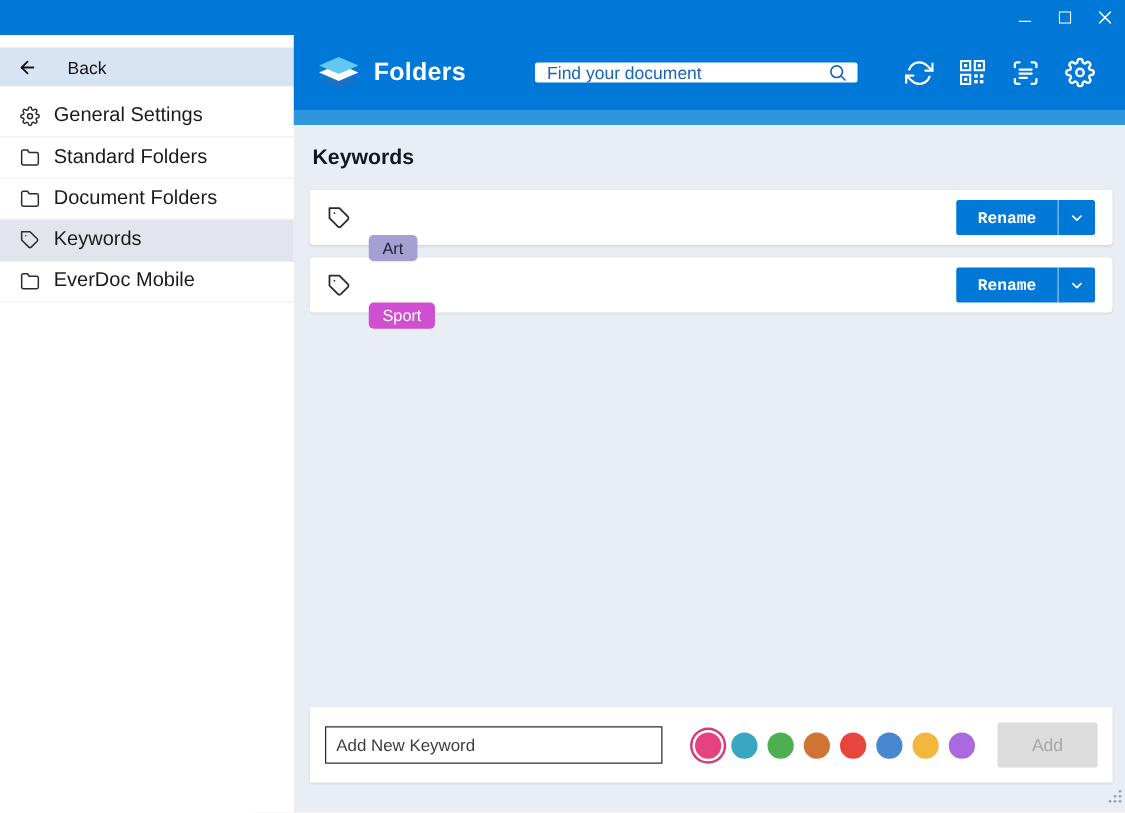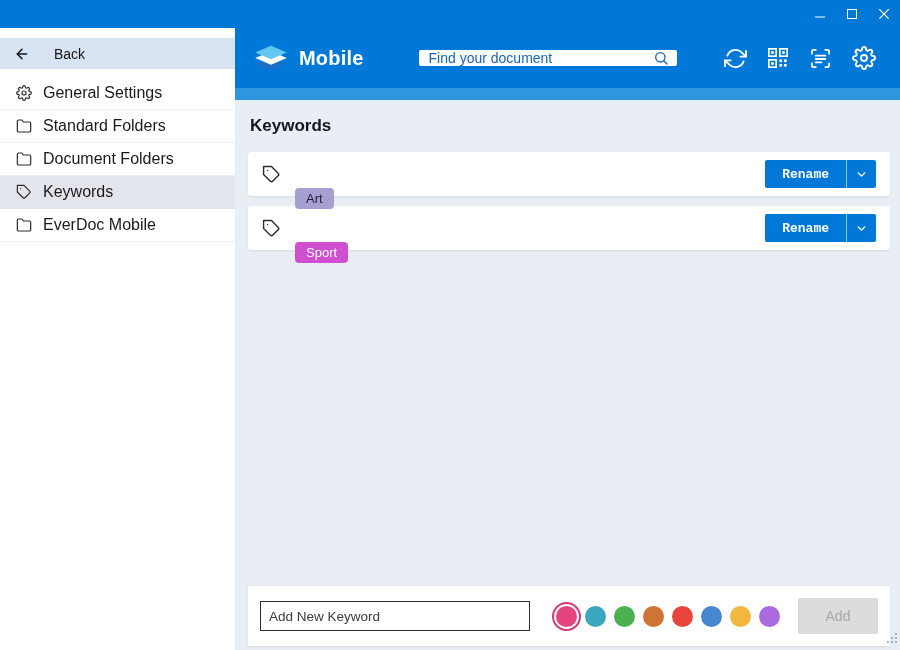--- a/index.html
+++ b/index.html
@@ -47,21 +47,21 @@
             padding:0 14px; margin-bottom:10px; box-shadow:0 1px 2px rgba(0,0,0,0.08); }
   .kw-row .icon { display:flex; color:#2c2c2c; }
   .kw-badge { margin-left:14px; padding:3px 11px; border-radius:4px; font-size:13px;margin-top:48px; }
   .rename-btn { margin-left:auto; height:28px; background:#0078d7; color:#ffffff; border-radius:2px;
                 display:flex; align-items:stretch; cursor:default; }
   .rename-label { display:flex; align-items:center; padding:0 17px; font-size:13px; font-weight:bold;font-family:Liberation Mono, monospace; }
   .rename-caret { width:30px; display:flex; align-items:center; justify-content:center;
                   border-left:1px solid rgba(255,255,255,0.55); }
 
   
-  .footer { position:absolute; left:13px; right:10px; bottom:4px; height:60px; background:#ffffff;
+  .footer { position:absolute; left:13px; right:10px; bottom:24px; height:60px; background:#ffffff;
             display:flex; align-items:center; padding:0 12px; box-shadow:0 1px 2px rgba(0,0,0,0.08); }
   .footer input { width:270px; height:30px; border:1px solid #2f2f2f; padding:0 8px;
                   font-family:"Liberation Sans", sans-serif; font-size:13.5px; color:#222; outline:none; }
   .footer input::placeholder { color:#3c3c3c; opacity:1; }
   .swatches { display:flex; align-items:center; gap:8px; margin-left:26px; }
   .swatch { width:21px; height:21px; border-radius:50%; cursor:default; }
   .swatch.selected { box-shadow:0 0 0 2px #ffffff, 0 0 0 4px #d23b74; }
   .add-btn { margin-left:auto; width:80px; height:36px; background:#dcdcdc; color:#a7a7a7;
              font-size:14px; display:flex; align-items:center; justify-content:center;
              border-radius:2px; cursor:default; }
@@ -148,21 +148,21 @@
 </div>
 
 <div class="header">
   <span class="logo">
     <svg width="36" height="30" viewBox="0 0 32 26">
       <polygon points="16 12 2 18 16 24 30 18" fill="#1b6fc4"></polygon>
       <polygon points="16 7 2 13 16 19 30 13" fill="#ffffff"></polygon>
       <polygon points="16 2 2 8 16 14 30 8" fill="#63c8ef"></polygon>
     </svg>
   </span>
-  <span class="app-name">Mobile</span>
+  <span class="app-name">Folders</span>
 
   <div class="search-box">
     <input type="text" placeholder="Find your document" style="">
     <span class="icon">
       <svg width="16" height="16" viewBox="0 0 24 24" fill="none" stroke="currentColor" stroke-width="2" stroke-linecap="round">
           <circle cx="11" cy="11" r="7"></circle>
           <line x1="21" y1="21" x2="16.2" y2="16.2"></line>
         </svg>
     </span>
   </div>

